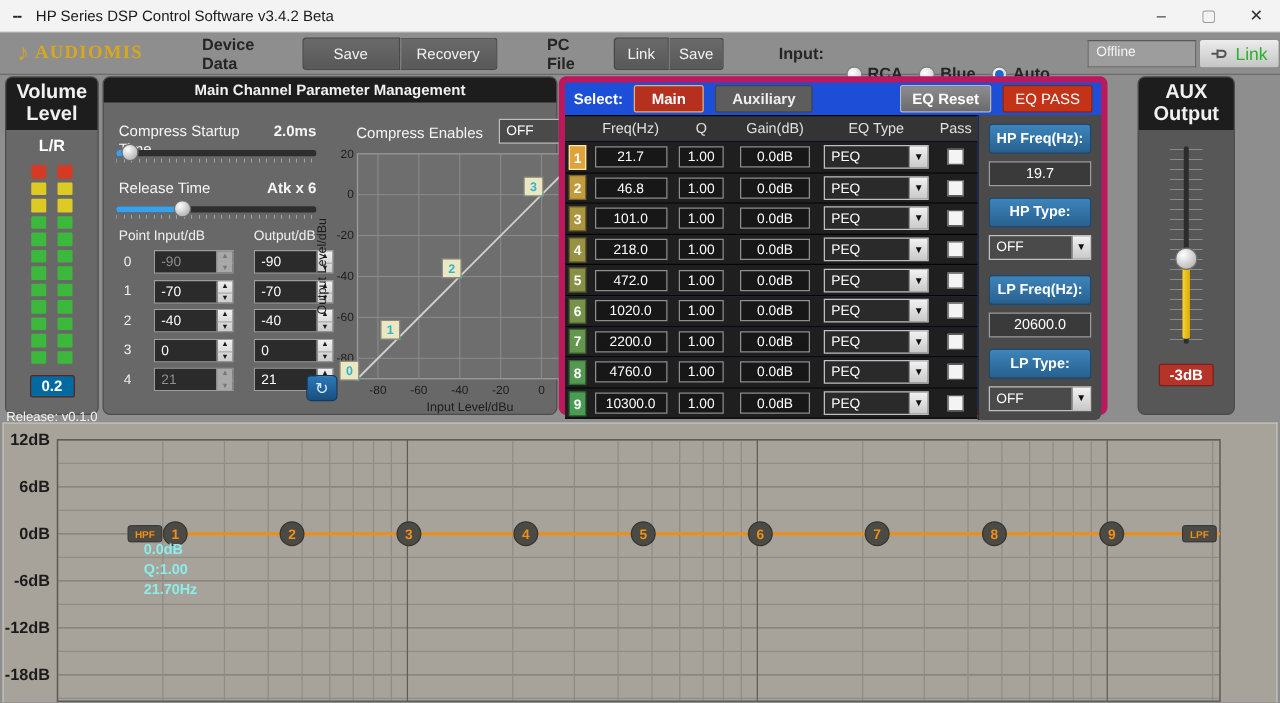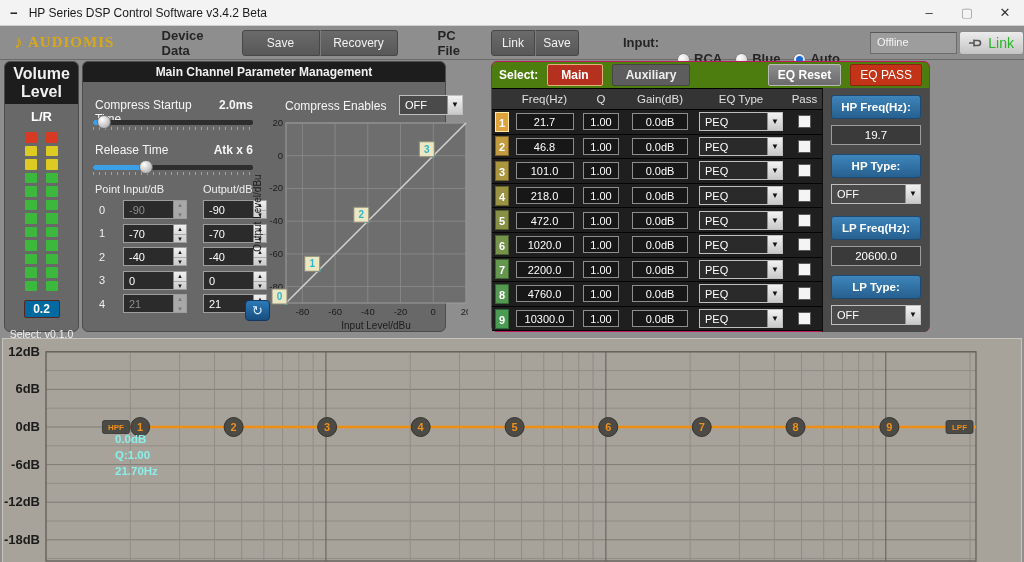--- a/index.html
+++ b/index.html
@@ -72,21 +72,21 @@
   .spinner.disabled .spin-btns { background:#a8a8a8; }
   .spinner.disabled .spin-btns i { color:#777; }
   .refresh-btn { position:absolute; left:162px; top:238px; width:25px; height:21px; background:linear-gradient(#2b7ab8,#194e7f); border:1px solid #123a60; border-radius:4px; color:#d8ecff; font-size:13px; text-align:center; line-height:19px; }
   .enables-label { position:absolute; left:202px; top:37px; color:#f5f5f5; font-size:12px; }
   .dd { display:flex; background:#4a4a4a; border:1px solid #bfbfbf; height:20px; }
   .dd-val { flex:1; color:#fff; font-size:11px; padding:3px 0 0 5px; }
   .dd-arrow { width:15px; background:linear-gradient(#f2f2f2,#c9c9c9); border-left:1px solid #8f8f8f; color:#111; font-size:8px; text-align:center; line-height:18px; }
   .enables-dd { position:absolute; left:316px; top:33px; width:64px; }
 
   
-  .eq-panel { position:absolute; left:491px; top:0; width:439px; height:271px; background:#4d7c0f; border:1px solid #be185d; border-radius:6px; }
+  .eq-panel { position:absolute; left:447px; top:0; width:439px; height:271px; background:#1d4ed8; border:5px solid #be185d; border-radius:6px; }
   .select-bar { height:26px; display:flex; align-items:center; padding:0 7px; gap:9px; }
   .select-label { color:#fff; font-size:12px; font-weight:bold; }
   .ch-btn { font-size:12px; font-weight:bold; padding:3px 13px; border-radius:2px; }
   .ch-btn.active { background:#b5301f; color:#fff; border:1px solid #dfb27c; }
   .ch-btn.inactive { background:#5d5d5d; color:#eee; border:1px solid #454545; }
   .sb-spacer { flex:1; }
   .eq-reset { background:linear-gradient(#8d8d8d,#6b6b6b); color:#fff; border:1px solid #b8b8b8; font-size:12px; font-weight:bold; padding:3px 9px; border-radius:2px; }
   .eq-pass { background:#c23318; color:#fff; border:1px solid #8e2410; font-size:12px; font-weight:normal; padding:3px 9px; border-radius:2px; }
   .eq-body { display:flex; height:244px; }
   .eq-table { width:330px; }
@@ -195,21 +195,21 @@
           <div class="seg" style="background: rgb(60, 184, 60);"></div>
           <div class="seg" style="background: rgb(60, 184, 60);"></div>
           <div class="seg" style="background: rgb(60, 184, 60);"></div>
           <div class="seg" style="background: rgb(60, 184, 60);"></div>
           <div class="seg" style="background: rgb(60, 184, 60);"></div>
           <div class="seg" style="background: rgb(60, 184, 60);"></div>
           <div class="seg" style="background: rgb(60, 184, 60);"></div>
         </div>
       </div>
     <div class="vol-value">0.2</div>
-    <div class="version">Select: v0.1.0</div>
+    <div class="version">Release: v0.1.0</div>
   </div>
 
   <div class="panel main-panel">
     <div class="panel-header">Main Channel Parameter Management</div>
     <div class="cmp-row" style="top:36px;">
       <span>Compress Startup Time</span>
       <span class="cmp-val">2.0ms</span>
     </div>
     <div class="hslider" style="top:53px;">
       <div class="track"></div>
@@ -512,20 +512,30 @@
         <div class="hp-field">20600.0</div>
         <div class="blue-btn">LP Type:</div>
         <div class="dd type-dd">
           <span class="dd-val">OFF</span>
           <span class="dd-arrow">▼</span>
         </div>
       </div>
     </div>
   </div>
 
+  <div class="panel aux-panel">
+    <div class="panel-header">AUX Output</div>
+    <div class="fader">
+      <div class="f-ticks"></div>
+      <div class="f-track"></div>
+      <div class="f-fill"></div>
+      <div class="f-handle"></div>
+    </div>
+    <div class="aux-value">-3dB</div>
+  </div>
 </div>
 
 <div class="graph-panel">
   <svg id="response-svg" width="1018" height="223">
       <line x1="43" y1="12.799999999999997" x2="973" y2="12.799999999999997" stroke="#7f7c74" stroke-width="1"></line>
       <line x1="43" y1="31.6" x2="973" y2="31.6" stroke="#908d85" stroke-width="1"></line>
       <line x1="43" y1="50.4" x2="973" y2="50.4" stroke="#7f7c74" stroke-width="1"></line>
       <line x1="43" y1="69.2" x2="973" y2="69.2" stroke="#908d85" stroke-width="1"></line>
       <line x1="43" y1="88" x2="973" y2="88" stroke="#7f7c74" stroke-width="1"></line>
       <line x1="43" y1="106.8" x2="973" y2="106.8" stroke="#908d85" stroke-width="1"></line>

